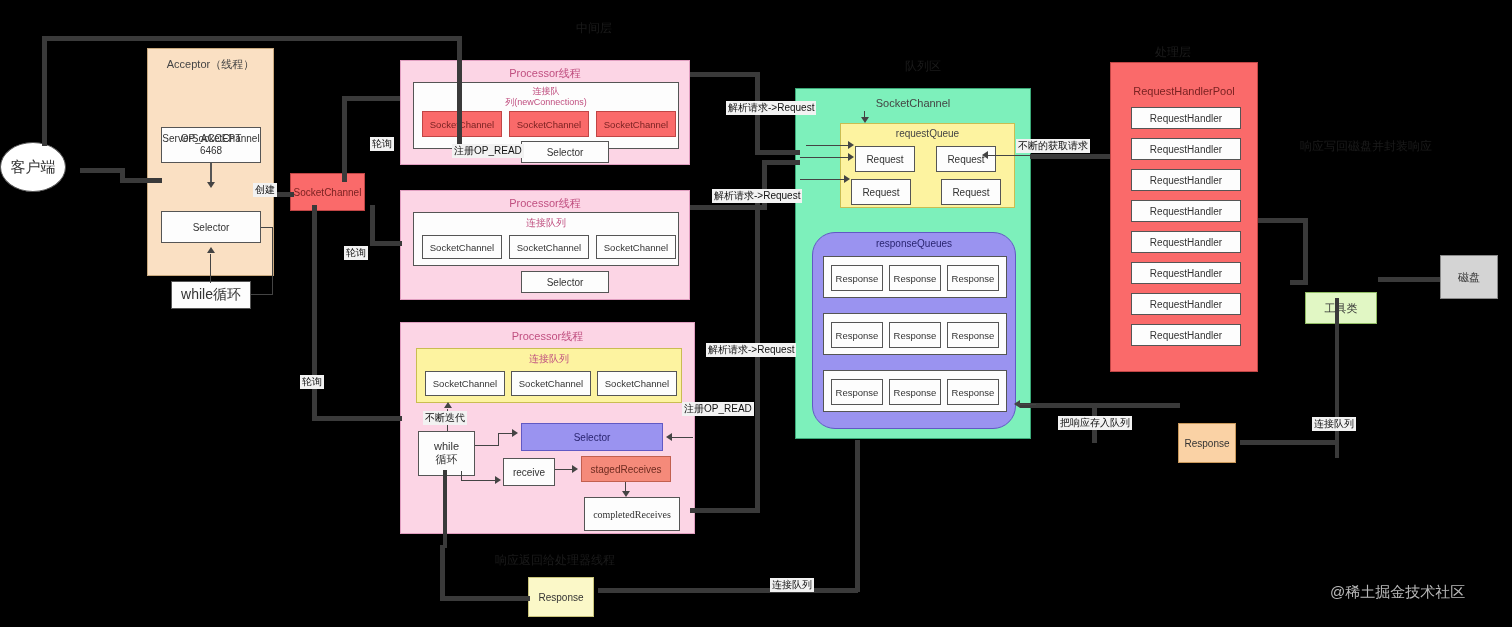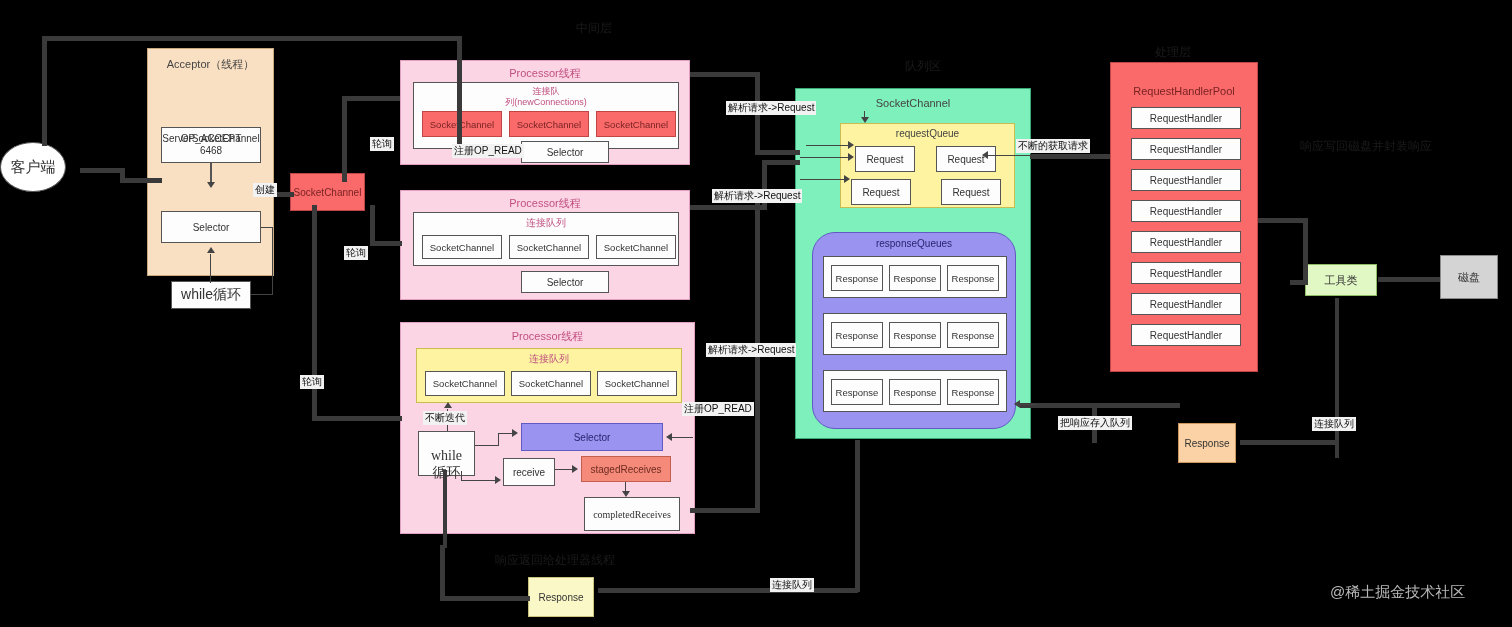--- a/index.html
+++ b/index.html
@@ -20,21 +20,21 @@
   .ar-u{border-left:4px solid transparent;border-right:4px solid transparent;border-bottom:6px solid #444;}
   .white{background:#fdfdfd;}
   .peach{background:#fae0c3;border:1px solid #c9a97e;}
   .pink{background:#fcd5e5;border:1px solid #e09ec0;}
   .pinkhdr{color:#c05080;}
   .red{background:#fa6a6a;border:1px solid #c04545;color:#7a2222;}
   .salmon{background:#f58a7a;border:1px solid #c2604f;color:#6d2b20;}
   .yellow{background:#fdf3a0;border:1px solid #c9bd52;}
   .paleyellow{background:#fbf8c8;border:1px solid #c9c47a;}
   .green{background:#7df0bb;border:1px solid #3ba978;}
-  .lightgreen{background:#e1f7c4;border:1px solid #8fbb63;}
+  .lightgreen{background:#e1f7c4;border:1px solid #8fbb63;margin-top:28px;}
   .purple{background:#9a93f0;border:1px solid #6159c4;color:#2a2570;}
   .grey{background:#d4d4d4;border:1px solid #8a8a8a;}
   .orange{background:#fad2a5;border:1px solid #c9985a;}
   .ellipse{border-radius:50%;background:#fff;border:1px solid #555;}
   .wm{position:absolute;color:#d8d8d8;font-size:15px;opacity:.85;z-index:60;}
 </style>
 </head>
 <body>
 
 <div id="stage">
@@ -186,21 +186,21 @@
         <span>SocketChannel</span>
       </div>
       <div class="box white" style="left:94px;top:22px;width:80px;height:25px;font-size:9.5px;">
         <span>SocketChannel</span>
       </div>
       <div class="box white" style="left:180px;top:22px;width:80px;height:25px;font-size:9.5px;">
         <span>SocketChannel</span>
       </div>
     </div>
 
-    <div class="box white" style="left:17px;top:108px;width:57px;height:45px;font-size:14px;display:block;padding-top:16px;font-family:Liberation Serif, serif;">
+    <div class="box white" style="left:17px;top:108px;width:57px;height:45px;font-size:11px;display:block;padding-top:8px;">
       <div>while</div>
       <div>循环</div>
     </div>
     <div class="thin" style="left:46px;top:86px;width:1px;height:22px;"></div>
     <div class="arrow ar-u" style="left:43px;top:79px;"></div>
     <div class="lbl" style="left:22px;top:88px;">不断迭代</div>
 
     <div class="box purple" style="left:120px;top:100px;width:142px;height:28px;font-size:10px;">
       <span>Selector</span>
     </div>

